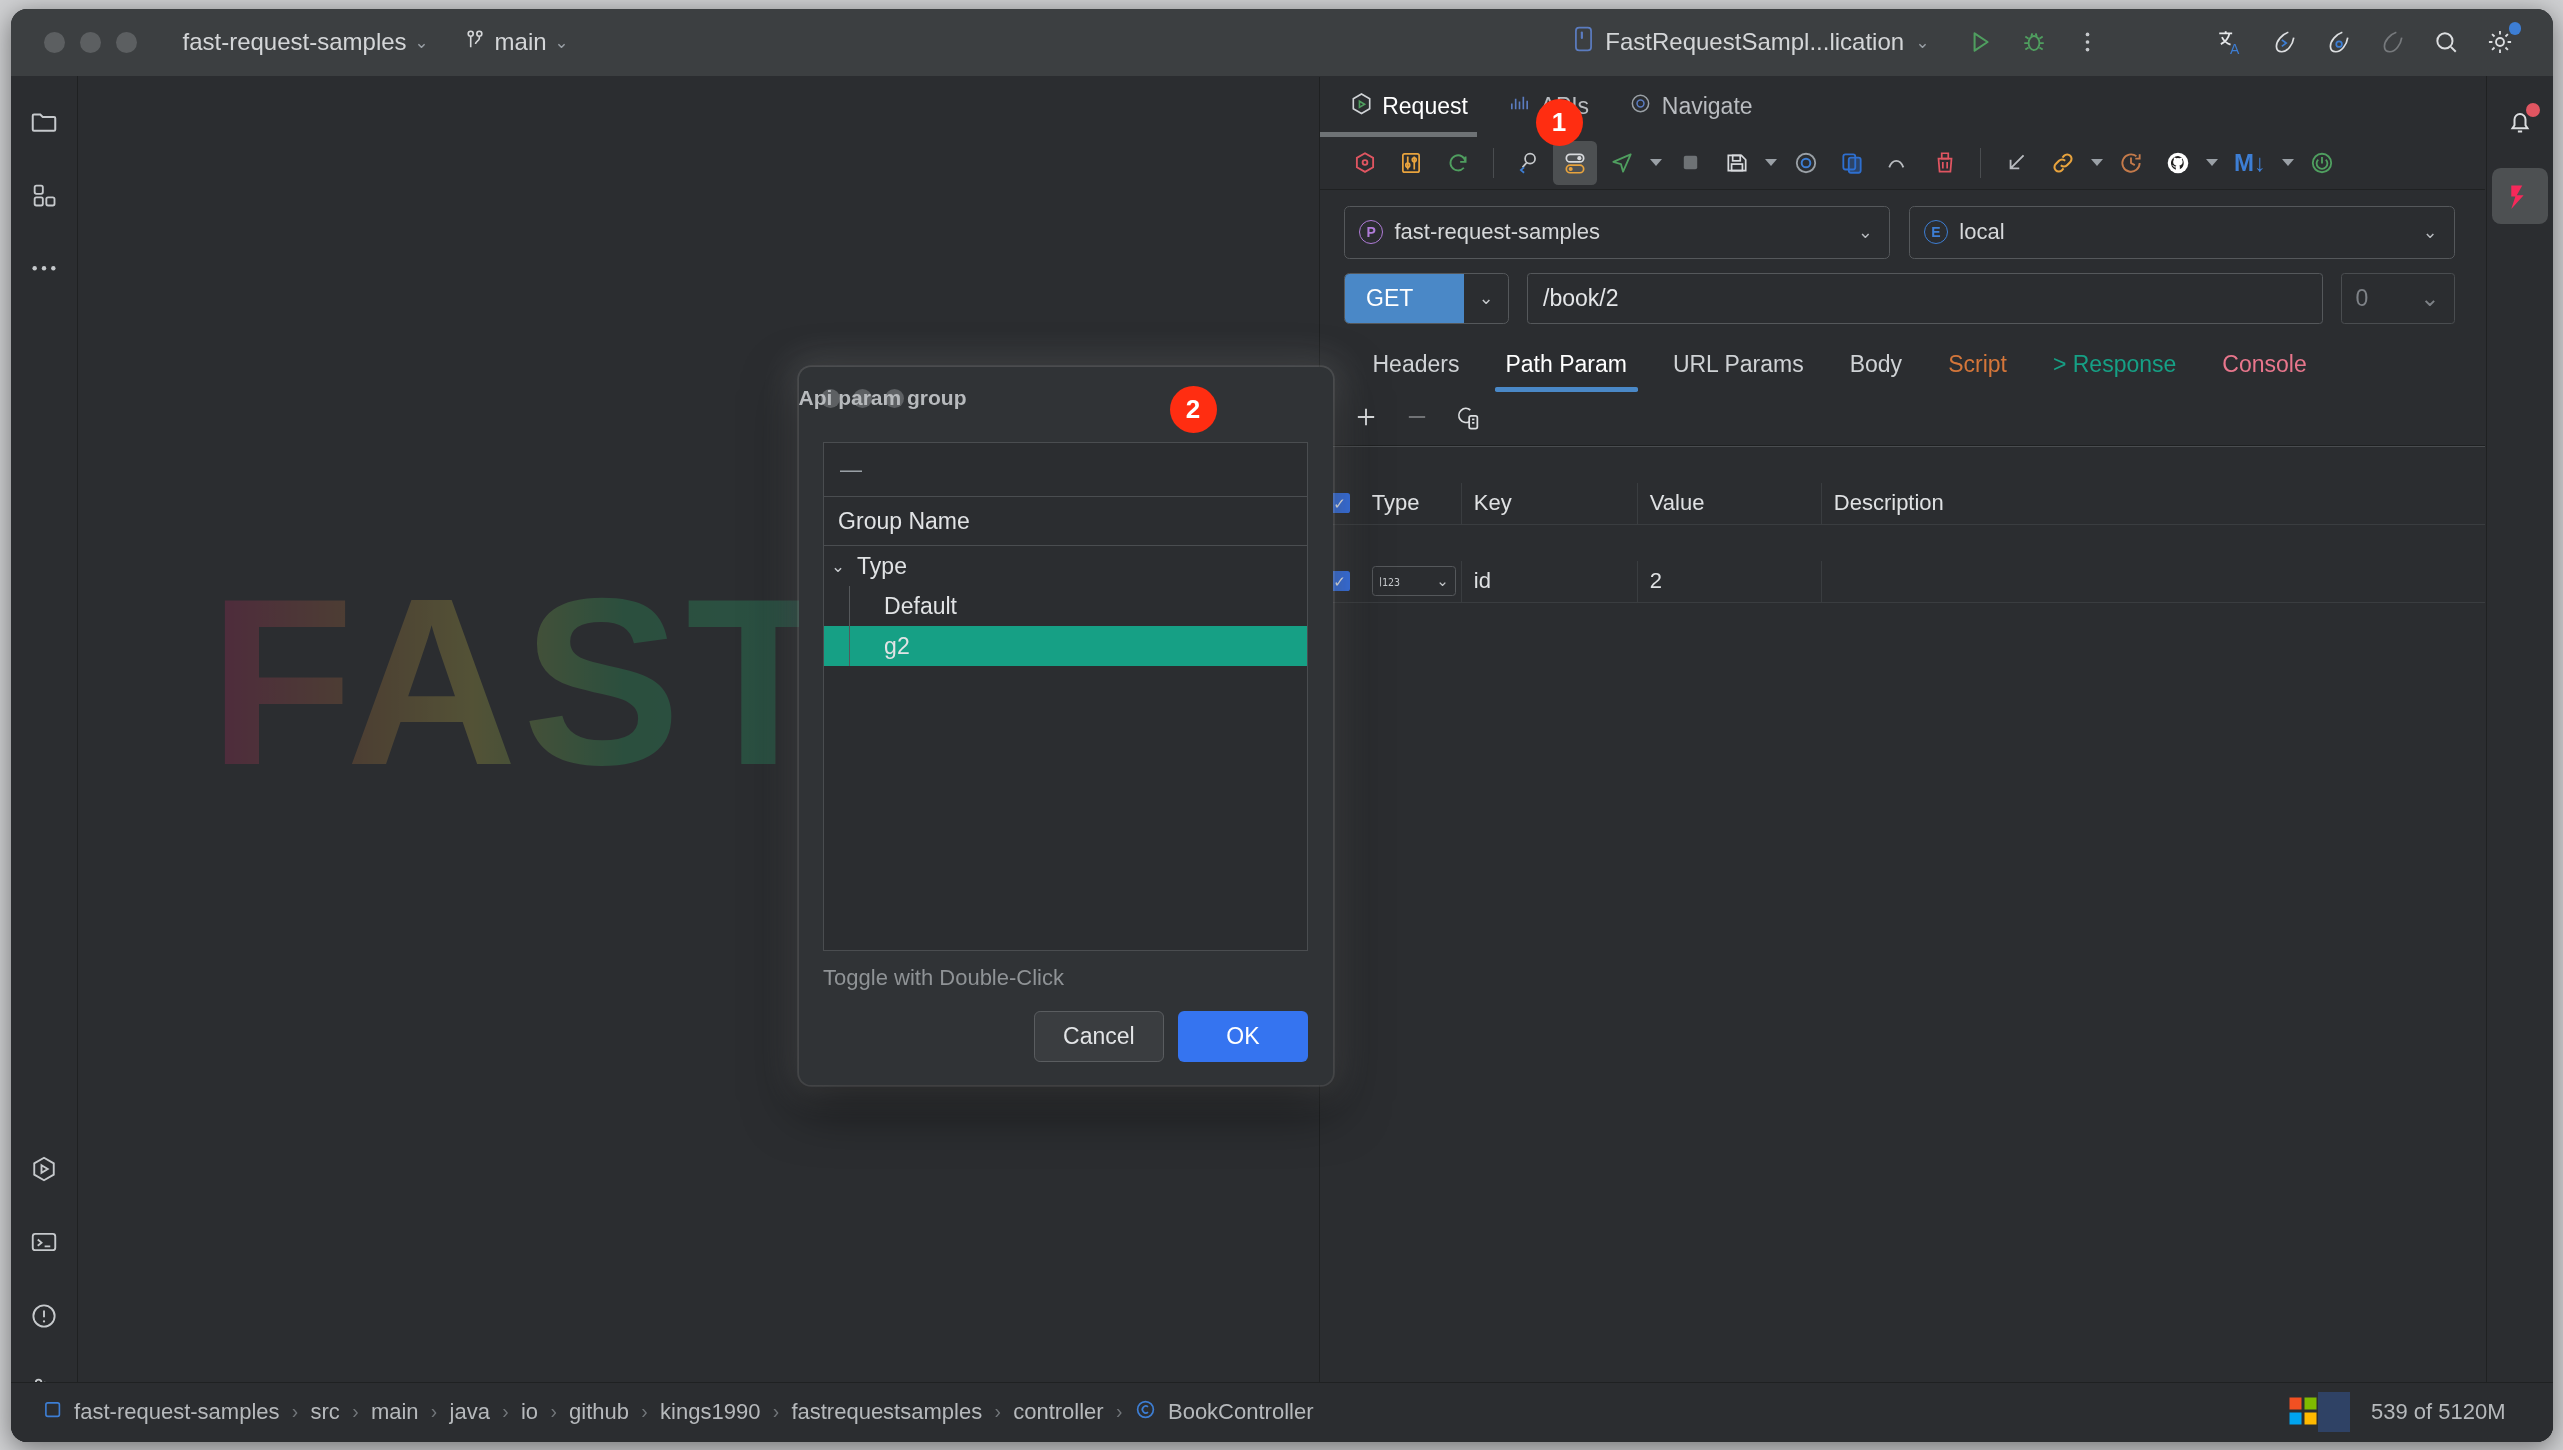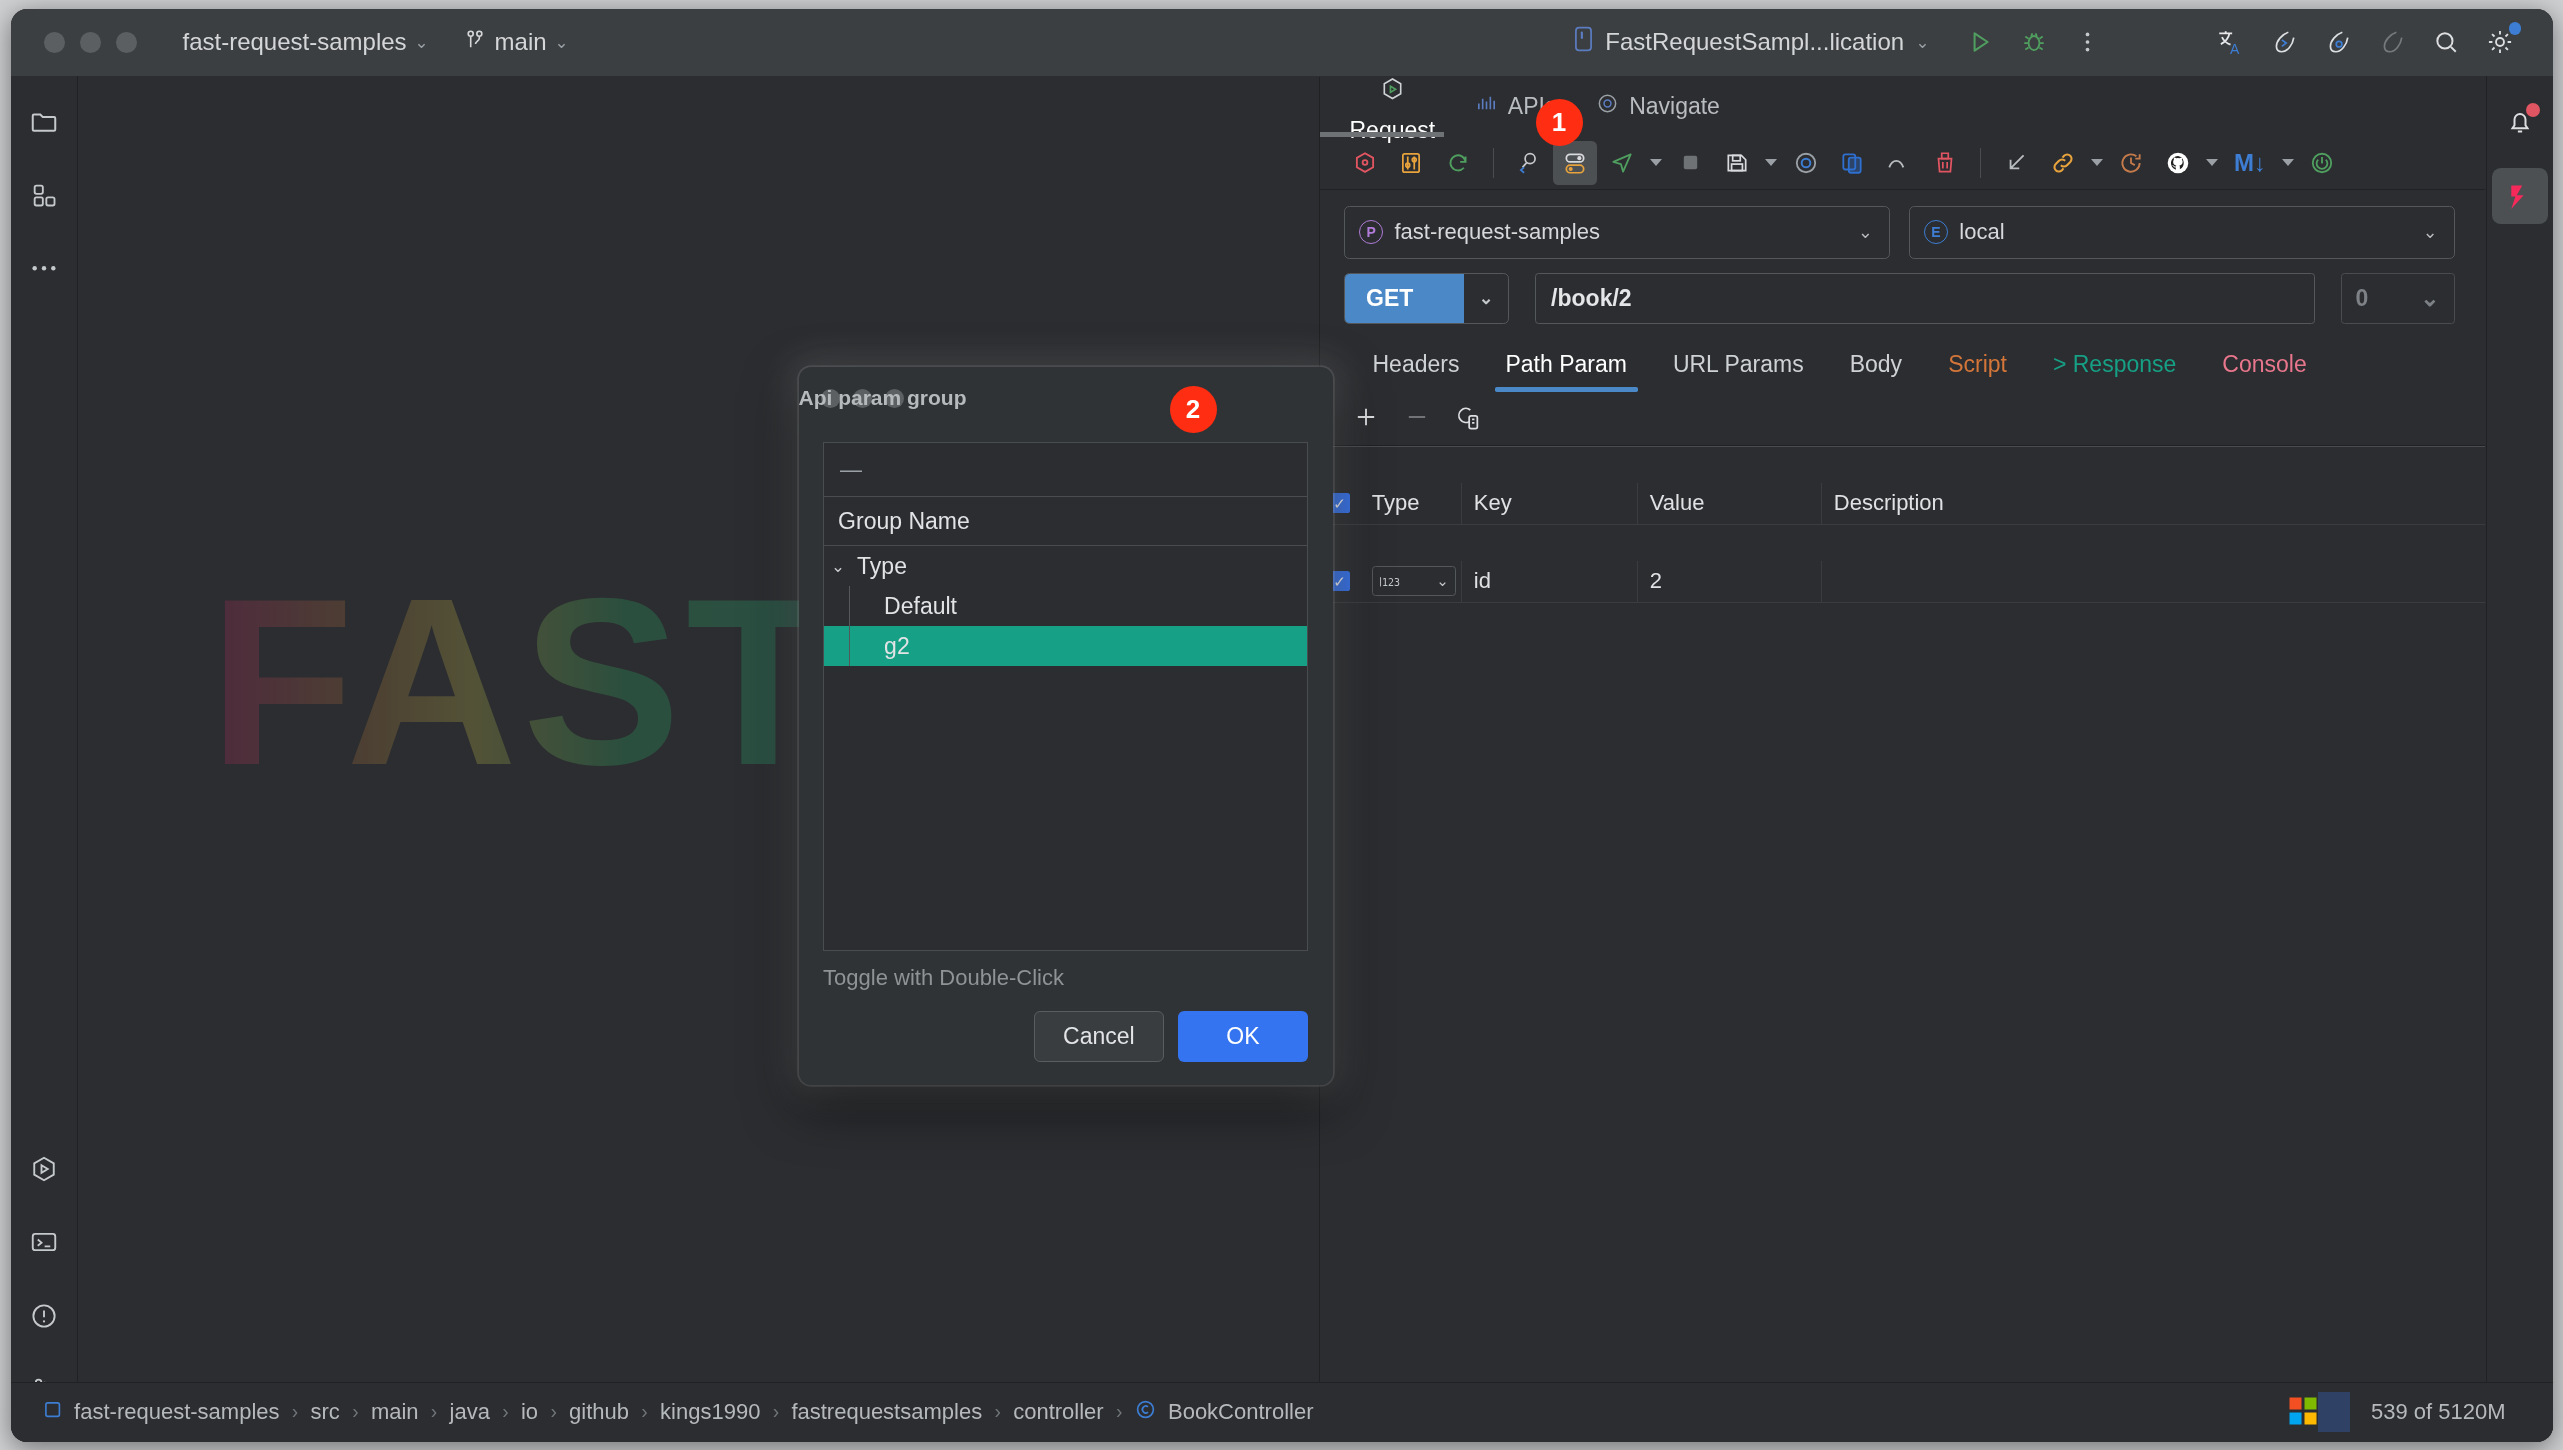--- a/index.html
+++ b/index.html
@@ -65,21 +65,21 @@
   }
   #wm-sub { font-size: 42px; color: #3a3d40; margin-top: 39px; letter-spacing: 3.5px; }
   
   #fr {
     position: absolute; right: 68px; top: 68px; width: 1166px; bottom: 60px;
     background: #2b2d30; border-left: 0.9px solid #1f2122;
     display: flex; flex-direction: column;
   }
   #fr-tabs { height: 60px; display: flex; align-items: center; padding-left: 30px; gap: 40px; position: relative; }
   .fr-tab { display: flex; align-items: center; gap: 9.7px; font-size: 23px; color: #b9bcc0; height: 60px; position: relative; }
-  .fr-tab.active { color: #ffffff; flex-direction: column; }
+  .fr-tab.active { color: #ffffff; }
   .fr-tab.active::after {
     content:""; position: absolute; left: -30px; right: -8.8px; bottom: 0; height: 4.4px; background: #6e7275;
   }
   #fr-toolbar {
     height: 53px; display: flex; align-items: center; gap: 2.6px; padding-left: 23px;
     border-bottom: 0.9px solid #1f2122;
   }
   .tool { width: 44px; height: 44px; display: flex; align-items: center; justify-content: center; border-radius: 5.3px; }
   .tool.sel { background: #4d5052; }
   .tsep { width: 0.9px; height: 30px; background: #4a4d50; margin: 0 10.5px; }
@@ -87,21 +87,21 @@
   .caret i { border-left: 6.1px solid transparent; border-right: 6.1px solid transparent; border-top: 7px solid #9aa0a6; display:block; }
   
   #fr-selects { display: flex; gap: 19.3px; padding: 16px 30px 0 24.6px; }
   .sel-box {
     flex: 1; height: 53px; background: #2b2d30; border: 0.9px solid #55585b; border-radius: 5.3px;
     display: flex; align-items: center; padding-left: 14px; gap: 11.4px; color: #d6d8da; font-size: 22px; position: relative;
   }
   .sel-box .arrow { position: absolute; right: 16px; color: #b9bcc0; font-size: 17.6px; }
   .round-badge { width: 24px; height: 24px; border-radius: 50%; border: 1.8px solid; display:flex; align-items:center; justify-content:center; font-size: 14px; font-weight: bold; }
   
-  #fr-url { display: flex; gap: 26px; padding: 14px 30px 0 24.6px; align-items: center; font-weight: bold; }
+  #fr-url { display: flex; gap: 18px; padding: 14px 30px 0 24.6px; align-items: center; }
   #method {
     width: 165px; height: 51px; border: 0.9px solid #55585b; border-radius: 5.3px; display: flex; align-items: center; overflow: hidden;
   }
   #method .m-label { background: #4a88c7; color: #fff; font-size: 23px; height: 100%; display:flex; align-items:center; padding: 0 21px; flex:1; }
   #method .m-arrow { width: 44px; display:flex; align-items:center; justify-content:center; color:#c6c9cc; font-size: 17.6px;}
   #urlfield {
     flex: 1; height: 51px; background: #2b2d30; border: 0.9px solid #55585b; border-radius: 3.5px;
     display: flex; align-items: center; padding-left: 15px; color: #e4e6e8; font-size: 23px;
   }
   #countfield {

